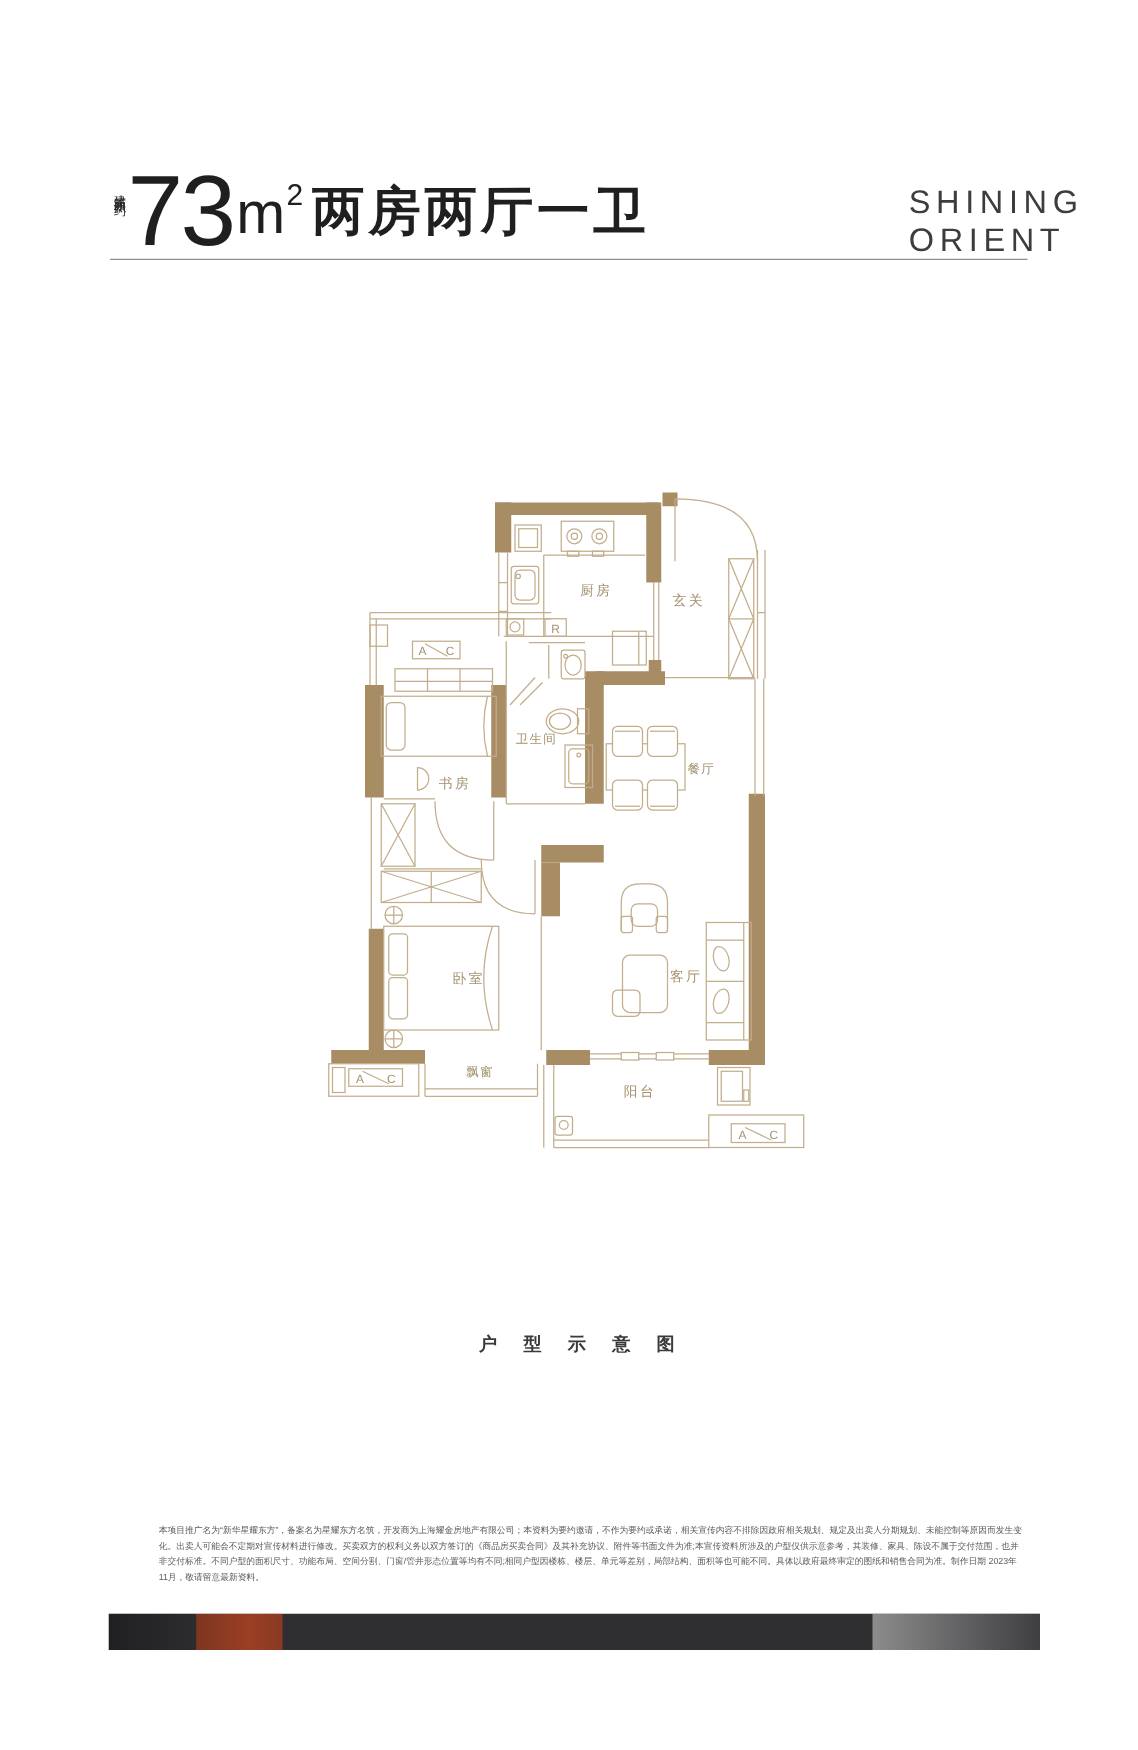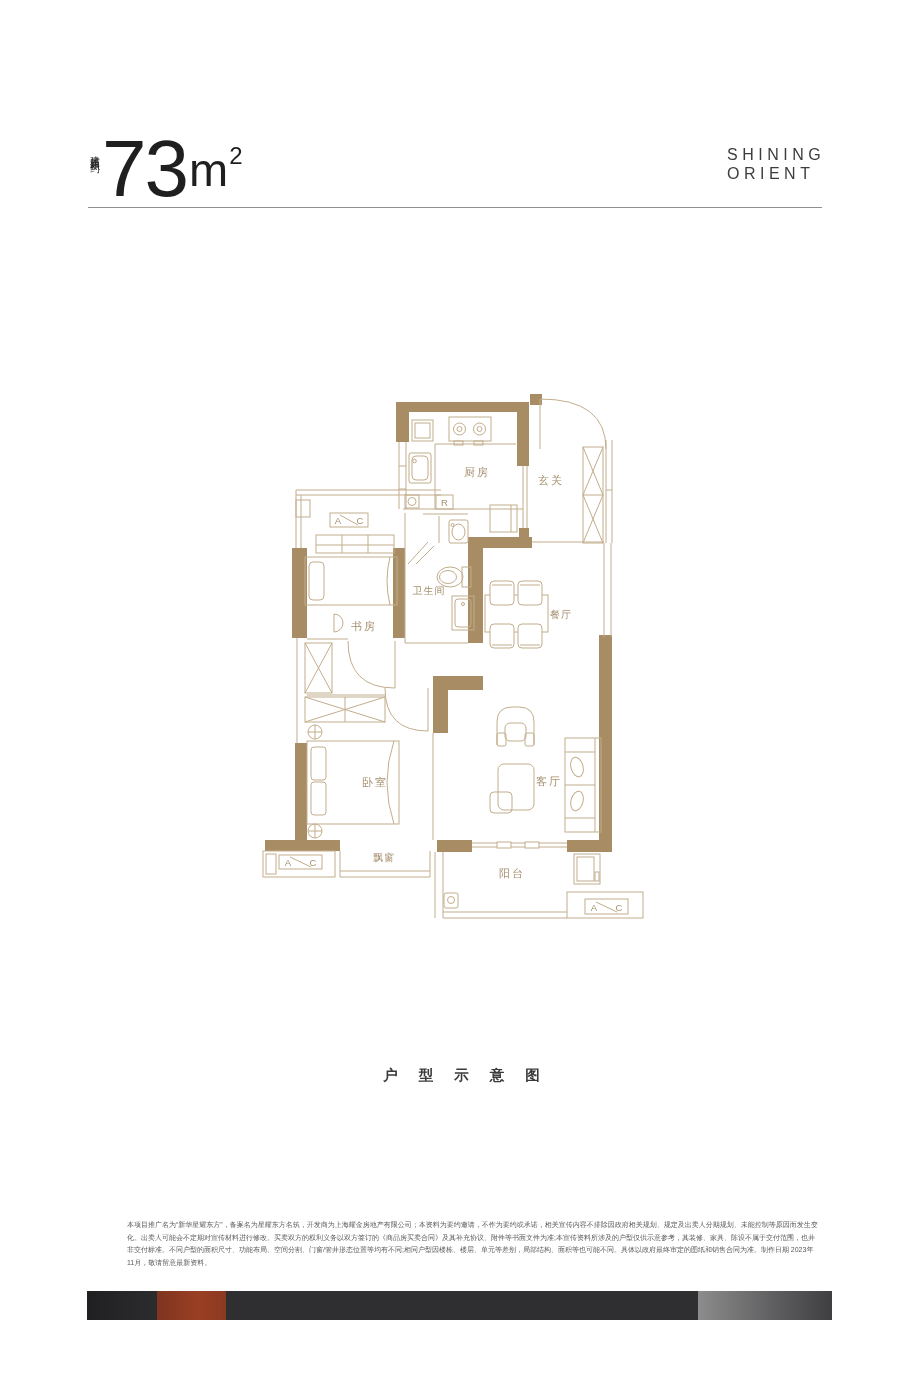--- a/index.html
+++ b/index.html
@@ -14,21 +14,21 @@
     writing-mode:vertical-rl;text-orientation:upright;
     font-size:9.5px;letter-spacing:2px;color:var(--ink,#1f1f1f);
   }
   .hdr-num{font-size:80px;line-height:0.9;letter-spacing:-2px;color:var(--ink,#1f1f1f);font-weight:500;margin-left:14px}
   .hdr-unit{font-size:47px;color:var(--ink,#1f1f1f);font-weight:500;margin-left:2px}
   .hdr-sup{font-size:24px;color:var(--ink,#1f1f1f);font-weight:500;position:relative;top:-22px;left:1px}
   .hdr-cn{font-size:42px;font-weight:700;letter-spacing:3px;color:var(--ink,#1f1f1f);margin-left:8px}
   .hdr-rule{position:absolute;left:88px;top:207px;width:734px;height:1px;background:var(--rule,#8f8f8f)}
   .brand{
     position:absolute;left:727px;top:146px;color:var(--brand_ink,#3d3d3d);
-    font-size:16px;letter-spacing:4.5px;line-height:1.18;font-weight:400;
+    font-size:26px;letter-spacing:4.5px;line-height:1.18;font-weight:400;
   }
   
   .plan{position:absolute;left:250px;top:390px;width:410px;height:570px}
   svg text{font-family:"Liberation Sans","DejaVu Sans",sans-serif}
   .w{fill:var(--wall,#a78c64)}
   .t{fill:none;stroke:var(--line,#c2ad8c);stroke-width:1}
   .tf{fill:#ffffff;stroke:var(--line,#c2ad8c);stroke-width:1}
   .lb{fill:var(--label,#a5906f);font-size:11px;letter-spacing:2px;text-anchor:middle}
   .lbs{fill:var(--label,#a5906f);font-size:10px;letter-spacing:1px;text-anchor:middle}
   .acx{fill:var(--label,#a5906f);font-size:9.5px;text-anchor:middle;letter-spacing:0}
@@ -47,20 +47,21 @@
   .bar-light{position:absolute;left:611px;top:0;width:134px;height:100%;background:linear-gradient(90deg,var(--bar_light,#8c8c8c),#606062 55%,#3f3f41)}
 </style>
 </head>
 <body>
 
 <div class="hdr-vert">建筑面积约</div>
 
 <div class="hdr">
   <span class="hdr-num">73</span>
   <span class="hdr-unit"><span>m</span><span class="hdr-sup">2</span></span>
+  <span class="hdr-cn">两房两厅一卫</span>
 </div>
 <div class="hdr-rule"></div>
 
 <div class="brand">
   <div>SHINING</div>
   <div>ORIENT</div>
 </div>
 
 <svg class="plan" viewBox="250 390 410 570" xmlns="http://www.w3.org/2000/svg">
 

